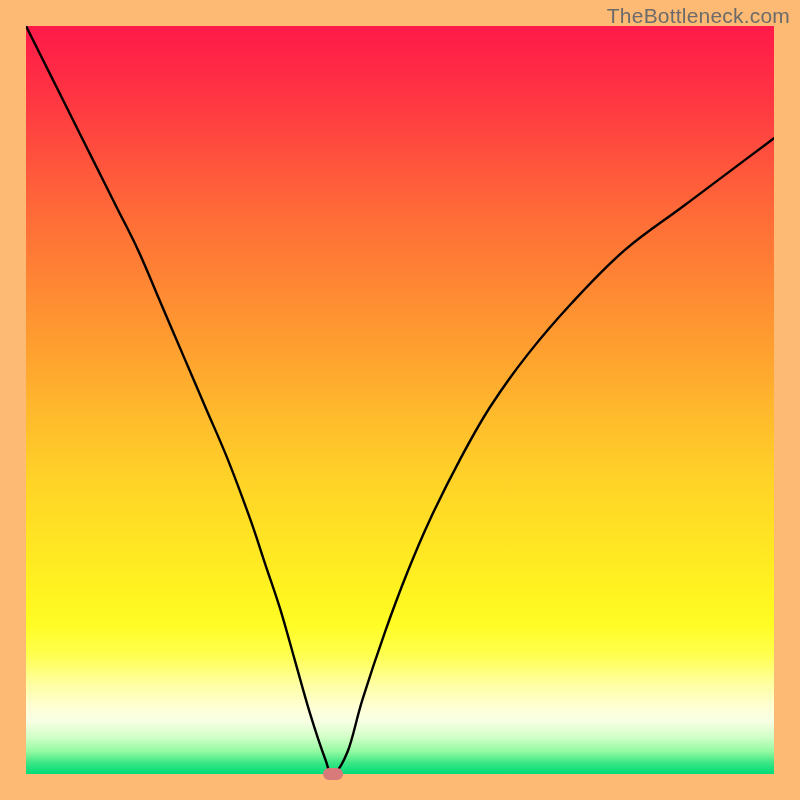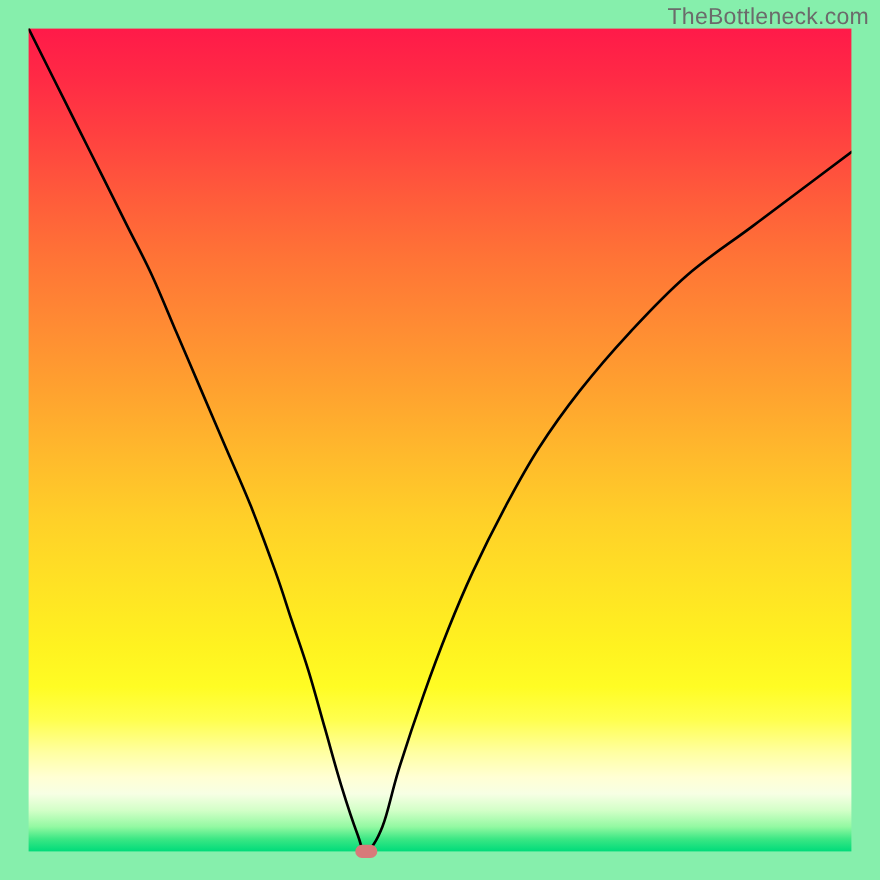--- a/index.html
+++ b/index.html
@@ -8,21 +8,21 @@
     width: 800px;
     height: 800px;
     overflow: hidden;
     background: #000;
     font-family: Arial, Helvetica, sans-serif;
   }
   .frame {
     position: relative;
     width: 800px;
     height: 800px;
-    background: #86efac;
+    background: #fdba74;
   }
   .plot {
     position: absolute;
     left: 26px;
     top: 26px;
     width: 748px;
     height: 748px;
     background: linear-gradient(
       to bottom,
       #ff1a49 0%,

